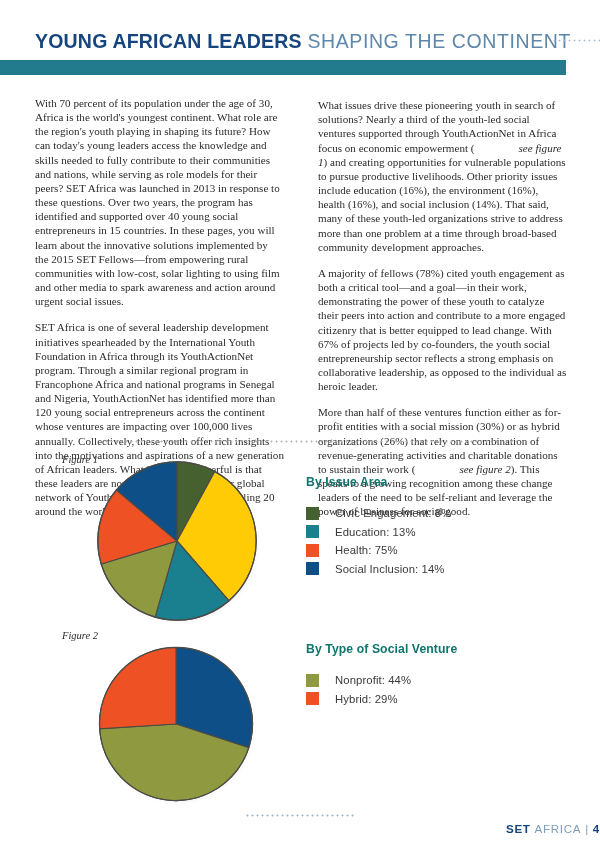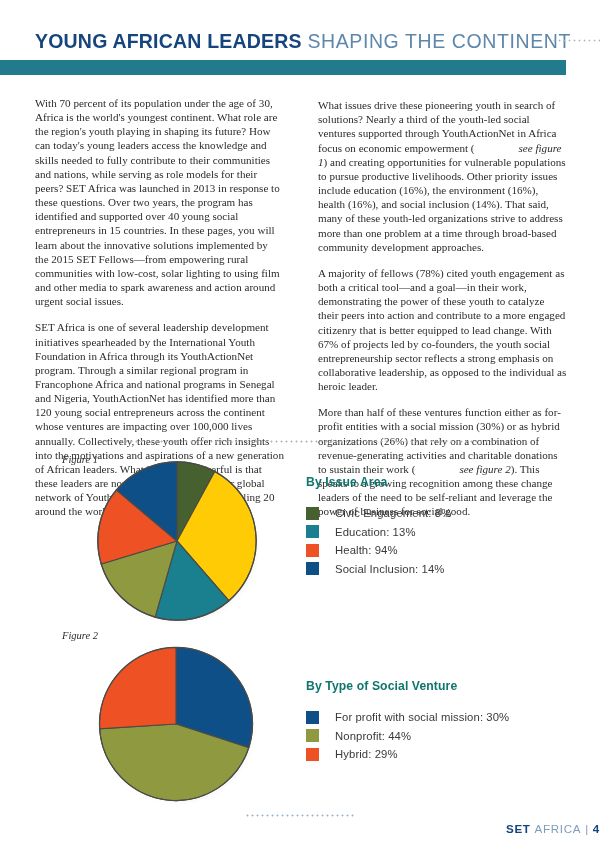--- a/index.html
+++ b/index.html
@@ -120,21 +120,21 @@
   #pie1 { left: 88px; top: 452px; width: 178px; height: 178px; }
   #pie2 { left: 90px; top: 638px; width: 172px; height: 172px; }
   .pie-wrap svg { display: block; width: 100%; height: 100%; }
 
   
   .legend {
     position: absolute;
     font-family: "Liberation Sans", sans-serif;
   }
   #legend1 { left: 306px; top: 475px; }
-  #legend2 { left: 306px; top: 679px; }
+  #legend2 { left: 306px; top: 642px; }
   .legend-title {
     font-size: 12.2px;
     font-weight: bold;
     color: #0f766e;
     margin-bottom: 15px;
     letter-spacing: 0.1px;
   }
   .legend-row {
     display: flex;
     align-items: center;
@@ -231,21 +231,21 @@
       <div class="legend-row">
         <span class="swatch" style="background: rgb(71, 96, 47);"></span>
         <span class="legend-text">Civic Engagement: 8%</span>
       </div>
       <div class="legend-row">
         <span class="swatch" style="background: rgb(26, 127, 142);"></span>
         <span class="legend-text">Education: 13%</span>
       </div>
       <div class="legend-row">
         <span class="swatch" style="background: rgb(238, 81, 36);"></span>
-        <span class="legend-text">Health: 94%</span>
+        <span class="legend-text">Health: 75%</span>
       </div>
       <div class="legend-row">
         <span class="swatch" style="background: rgb(13, 79, 134);"></span>
         <span class="legend-text">Social Inclusion: 14%</span>
       </div>
     </div>
 </div>
 
 <div class="figure-label" id="fig2-label">Figure 2</div>
 <div class="pie-wrap" id="pie2">
@@ -263,24 +263,20 @@
         <path d="M 100 100 L 11.175621169883826 105.58835623810887 A 89 89 0 0 1 99.99999999999999 11 Z" fill="#ee5124" stroke="#4b4b47" stroke-width="1.3"></path>
       </g>
     <circle cx="100" cy="100" r="89" fill="none" stroke="#4b4b47" stroke-width="1.4"></circle>
   </svg>
 </div>
 
 <div class="legend" id="legend2">
   <div class="legend-title">By Type of Social Venture</div>
   <div id="legend2-rows">
       <div class="legend-row">
-        <span class="swatch" style="background: rgb(13, 79, 134);"></span>
-        <span class="legend-text">For profit with social mission: 30%</span>
-      </div>
-      <div class="legend-row">
         <span class="swatch" style="background: rgb(143, 154, 64);"></span>
         <span class="legend-text">Nonprofit: 44%</span>
       </div>
       <div class="legend-row">
         <span class="swatch" style="background: rgb(238, 81, 36);"></span>
         <span class="legend-text">Hybrid: 29%</span>
       </div>
     </div>
 </div>
 

